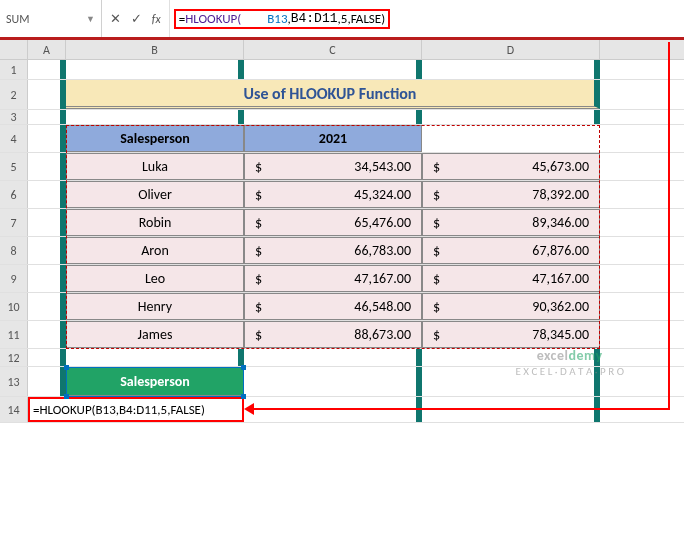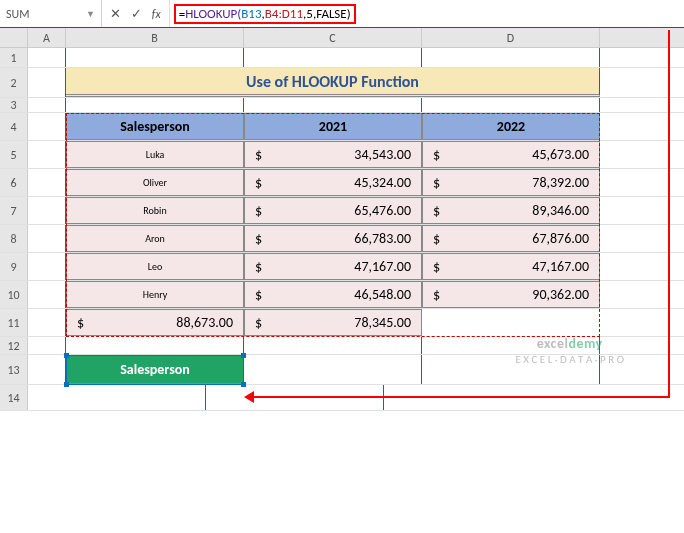--- a/index.html
+++ b/index.html
@@ -1,51 +1,51 @@
 <!DOCTYPE html>
 <html><head>
   <meta charset="utf-8">
   <style>
     * { box-sizing: border-box; margin: 0; padding: 0; }
     body { font-family: Calibri, Arial, sans-serif; font-size: 13px; background: #fff; width: 684px; height: 533px; overflow: hidden; position: relative; }
     
-    .formula-bar { display: flex; align-items: center; height: 28px; border-bottom: 1px solid #b91c1c; background: #fff; }
+    .formula-bar { display: flex; align-items: center; height: 40px; border-bottom: 3px solid #b91c1c; background: #fff; }
     .name-box { width: 102px; padding: 0 6px; height: 100%; display: flex; align-items: center; border-right: 1px solid #d0d0d0; font-size: 12px; color: #555; }
     .name-box-arrow { color: #888; margin-left: auto; font-size: 9px; }
     .fb-icons { display: flex; align-items: center; padding: 0 8px; gap: 10px; height: 100%; border-right: 1px solid #e0e0e0; color: #555; }
     .fb-icon { font-size: 13px; cursor: pointer; }
     .fx-icon { font-style: italic; font-size: 12px; }
     .formula-input { flex: 1; padding: 0 4px; height: 100%; display: flex; align-items: center; font-size: 13px; position: relative; }
     .formula-highlight { border: 2px solid #ff0000; padding: 0 3px; display: inline-flex; align-items: center; height: 20px; }
     .formula-highlight .eq { color: #000; }
     .formula-highlight .fn { color: #4c1d95; }
-    .formula-highlight .ref1 { color: #0070c0; }
-    .formula-highlight .ref2 { color: #b91c1c; }
+    .formula-highlight .ref1 { color: #0070c0; padding-left: 26px; }
+    .formula-highlight .ref2 { color: #000000; font-family: Liberation Mono, monospace; }
     .formula-highlight .num { color: #000; }
     
     .sheet { position: relative; }
     .col-headers { display: flex; height: 20px; background: #e6e6e6; border-bottom: 1px solid #ccc; }
     .corner { width: 28px; border-right: 1px solid #ccc; background: #e6e6e6; }
     .col-h { text-align: center; border-right: 1px solid #ccc; font-size: 12px; color: #555; line-height: 20px; }
     .col-a { width: 38px; }
     .col-b { width: 178px; }
     .col-c { width: 178px; }
     .col-d { width: 178px; }
     
     .row { display: flex; border-bottom: 1px solid #e0e0e0; }
     .row-h { width: 28px; background: #e6e6e6; border-right: 1px solid #ccc; text-align: center; font-size: 12px; color: #555; display: flex; align-items: center; justify-content: center; }
-    .cell { border-right: 1px solid #0f766e; display: flex; align-items: center; }
+    .cell { border-right: 6px solid #0f766e; display: flex; align-items: center; }
     .r1 { height: 20px; } .r2 { height: 30px; } .r3 { height: 15px; }
     .r-data { height: 28px; }
     .r12 { height: 18px; } .r13 { height: 30px; } .r14 { height: 26px; }
     
     .title-cell { justify-content: center; font-size: 16px; font-weight: bold; color: #2f5496; background: #f8e8b8; border-bottom: 3px double #888; }
     
     .th { background: #8faadc; color: #000; font-weight: bold; justify-content: center; font-size: 14px; border: 1px solid #888; }
-    .td-name { background: #f5e6e8; justify-content: center; border: 1px solid #888; font-size: 10px; }
+    .td-name { background: #f5e6e8; justify-content: center; border: 1px solid #888; font-size: 14px; }
     .td-val { background: #f5e6e8; border: 1px solid #888; padding: 0 10px; font-size: 14px; }
     .td-val .cur { margin-right: auto; }
     .td-val .amt { margin-left: auto; }
     
     .green-header { background: #21a366; color: #fff; font-weight: bold; justify-content: center; font-size: 14px; border: 1px solid #888; }
     
     .formula-cell { border: 2px solid #ff0000; font-size: 13px; padding: 0 3px; background: #fff; position: relative; }
     .cell-highlight-blue { position: absolute; border: 1px solid #0070c0; pointer-events: none; }
     .cell-highlight-red { position: absolute; border: 1px dashed #c00000; pointer-events: none; }
     
@@ -122,23 +122,20 @@
 
   <div class="row r-data">
     <div class="row-h">4</div>
     <div class="cell col-a"></div>
     <div class="cell col-b th">
         <span>Salesperson</span>
       </div>
     <div class="cell col-c th">
         <span>2021</span>
       </div>
-    <div class="cell col-d th">
-        <span>2022</span>
-      </div>
   </div>
 
   <div id="data-rows">
       <div class="row r-data">
         <div class="row-h">5</div>
         <div class="cell col-a"></div>
         <div class="cell col-b td-name">
           <span>Luka</span>
         </div>
         <div class="cell col-c td-val">
@@ -221,20 +218,23 @@
           <span class="amt">46,548.00</span>
         </div>
         <div class="cell col-d td-val">
           <span class="cur">$</span>
           <span class="amt">90,362.00</span>
         </div>
       </div>
       <div class="row r-data">
         <div class="row-h">11</div>
         <div class="cell col-a"></div>
+        <div class="cell col-b td-name">
+          <span>James</span>
+        </div>
         <div class="cell col-c td-val">
           <span class="cur">$</span>
           <span class="amt">88,673.00</span>
         </div>
         <div class="cell col-d td-val">
           <span class="cur">$</span>
           <span class="amt">78,345.00</span>
         </div>
       </div>
     </div>
@@ -252,20 +252,23 @@
     <div class="cell col-a"></div>
     <div class="cell col-b green-header">
         <span>Salesperson</span>
       </div>
     <div class="cell col-c"></div>
     <div class="cell col-d"></div>
   </div>
 
   <div class="row r14">
     <div class="row-h">14</div>
+    <div class="cell formula-cell" style="width:216px">
+      <span>=HLOOKUP(B13,B4:D11,5,FALSE)</span>
+    </div>
     <div class="cell col-c"></div>
     <div class="cell col-d"></div>
   </div>
 
   <div class="cell-highlight-red" style="left:66px; top:85px; width:534px; height:224px;"></div>
   <div class="cell-highlight-blue" style="left:66px; top:327px; width:178px; height:30px;">
     <div class="handle" style="left:-3px;top:-3px"></div>
       <div class="handle" style="right:-3px;top:-3px"></div>
     <div class="handle" style="left:-3px;bottom:-3px"></div>
       <div class="handle" style="right:-3px;bottom:-3px"></div>

